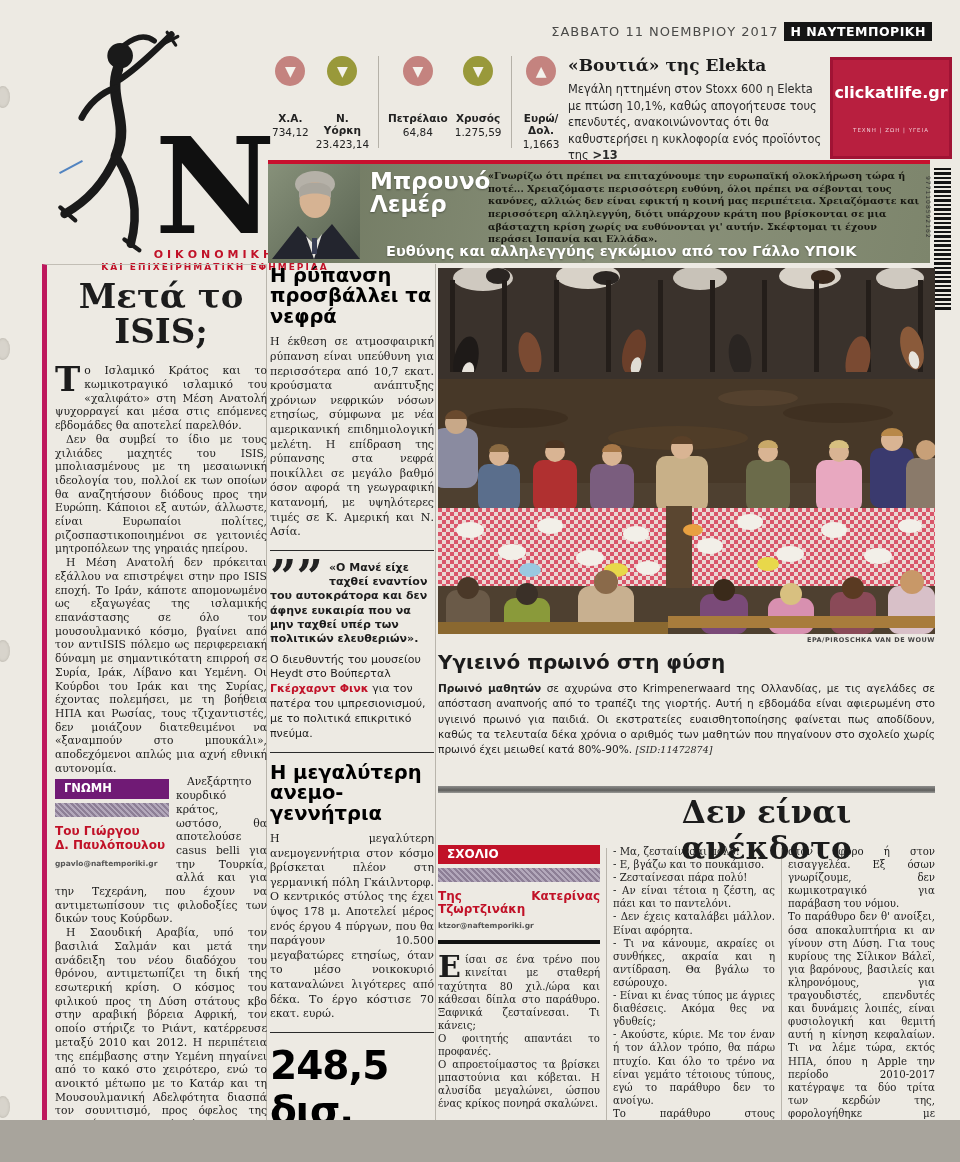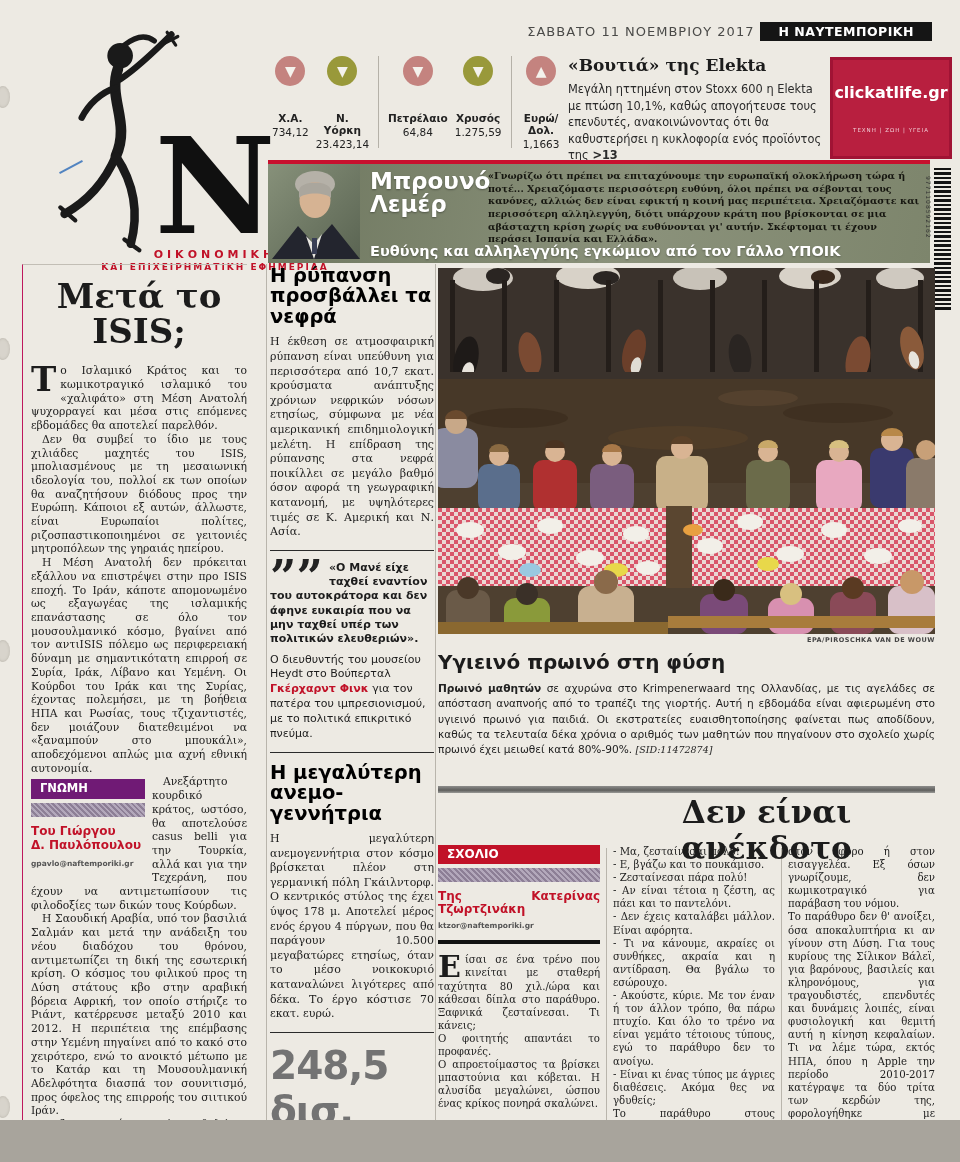--- a/index.html
+++ b/index.html
@@ -3,21 +3,21 @@
 <meta charset="utf-8">
 <style>
   html,body{margin:0;padding:0;background:#a8a49c;}
   .sheet{position:relative;width:960px;height:1120px;margin:0 auto;background:#edeae3;
          overflow:hidden;font-family:"DejaVu Serif",serif;color:#1c1c1c;}
   .abs{position:absolute;}
 
   
   .dateline{top:22px;right:28px;font-family:"DejaVu Sans",sans-serif;font-size:13px;
             letter-spacing:1px;color:#4a4a48;display:flex;align-items:center;gap:6px;}
-  .brandbox{background:#151515;color:#fff;font-weight:bold;font-size:12.5px;padding:2px 18px;letter-spacing:.5px;}
+  .brandbox{background:#151515;color:#fff;font-weight:bold;font-size:12.5px;padding:2px 6px;letter-spacing:.5px;}
   .punch{position:absolute;width:14px;height:22px;left:-4px;border-radius:50%;
          background:#d8d4cc;box-shadow:inset 0 0 3px #b8b4aa;}
 
   
   .hermes{left:48px;top:28px;width:140px;height:235px;}
   .bigN{left:90px;top:128px;width:250px;text-align:center;font-size:132px;line-height:118px;
         font-weight:bold;color:#101010;font-family:"DejaVu Serif",serif;}
   .mast-sub{left:60px;top:248px;width:310px;text-align:center;color:#c11228;
             font-family:"DejaVu Sans",sans-serif;font-weight:bold;}
   .mast-sub .l1{font-size:11px;letter-spacing:4px;}
@@ -46,32 +46,32 @@
   .promo .tag{font-family:"DejaVu Sans",sans-serif;font-size:5.5px;letter-spacing:1px;margin-top:4px;color:#f0c8d2;}
 
   
   .lemaire{left:268px;top:160px;width:662px;height:99px;background:linear-gradient(100deg,#6e775f,#8b927b 55%,#7d856c);
            border-top:4px solid #c8102e;display:flex;}
   .lm-photo{width:92px;height:95px;flex:none;}
   .lm-main{flex:1;position:relative;padding:6px 8px 4px 10px;}
   .lm-name{font-family:"DejaVu Sans",sans-serif;font-weight:bold;color:#fff;font-size:23px;
            line-height:1.02;width:105px;float:left;text-shadow:0 1px 2px rgba(0,0,0,.35);}
   .lm-quote{font-size:9.6px;line-height:1.32;color:#15150f;margin-left:118px;font-weight:bold;}
-  .lm-kicker{position:absolute;left:10px;bottom:4px;font-family:"DejaVu Sans",sans-serif;
+  .lm-kicker{position:absolute;left:26px;bottom:4px;font-family:"DejaVu Sans",sans-serif;
              font-weight:bold;color:#fff;font-size:14.5px;text-shadow:0 1px 2px rgba(0,0,0,.35);}
   .barcode{left:934px;top:168px;width:17px;height:142px;
            background:repeating-linear-gradient(180deg,#141414 0 2px,#edeae3 2px 4px,#141414 4px 7px,#edeae3 7px 9px);}
   .barcode-num{left:922px;top:176px;width:10px;font-size:6px;color:#333;writing-mode:vertical-rl;
                font-family:"DejaVu Sans",sans-serif;letter-spacing:1px;}
 
   
   .vrule{width:1px;background:#b9b5ac;}
 
   
-  .isis{left:22px;top:264px;width:225px;height:896px;border-left:1px solid #be185d;
+  .isis{left:42px;top:264px;width:225px;height:896px;border-left:5px solid #be185d;
         border-top:1px solid #c2beb5;padding:4px 0 0 8px;box-sizing:border-box;overflow:hidden;}
   .isis h1{margin:10px 0 16px;text-align:center;font-size:34px;line-height:1.02;font-weight:bold;}
   .bodytext{font-size:10.8px;line-height:13.7px;text-align:justify;}
   .bodytext p{margin:0;text-indent:11px;}
   .dropcapT p:first-child{text-indent:0;}
   .dropcapT p:first-child::first-letter{float:left;font-size:34px;line-height:27px;padding:2px 4px 0 0;font-weight:bold;}
   .gnomi{float:left;width:114px;margin:4px 7px 2px 0;}
   .gnomi .kick{background:#701a75;color:#fff;font-family:"DejaVu Sans",sans-serif;font-weight:bold;
                font-size:11.5px;padding:3px 0 3px 9px;}
   .hatch{height:14px;margin-top:4px;
@@ -83,21 +83,21 @@
   
   .midcol{left:270px;top:262px;width:164px;height:898px;overflow:hidden;}
   .midcol h2{margin:4px 0 8px;font-family:"DejaVu Sans",sans-serif;font-weight:bold;
              font-size:19.5px;line-height:1.05;color:#000000;}
   .mid-body{font-size:11px;line-height:14.6px;text-align:justify;font-weight:500;}
   .mid-div{height:1px;background:#2a2a2a;margin:10px 0;}
   .qmarks{color:#1a1a1a;font-size:46px;line-height:20px;font-family:"DejaVu Serif",serif;font-weight:bold;float:left;margin:6px 6px 0 0;color:#222;}
   .mq-quote{font-family:"DejaVu Sans",sans-serif;font-weight:bold;font-size:11px;line-height:1.3;}
   .mq-attr{font-family:"DejaVu Sans",sans-serif;font-size:11px;line-height:1.35;margin-top:6px;clear:both;}
   .mq-name{color:#c11228;font-weight:bold;}
-  .bignum{color:#737373;font-family:"DejaVu Sans",sans-serif;font-weight:bold;font-size:39px;
+  .bignum{color:#000000;font-family:"DejaVu Sans",sans-serif;font-weight:bold;font-size:39px;
           letter-spacing:-1px;margin:6px 0 4px;}
   .bignum-cap{font-family:"DejaVu Sans",sans-serif;font-weight:bold;font-size:10.5px;line-height:1.3;}
 
   
   .photo{left:438px;top:268px;width:497px;height:366px;}
   .credit{left:438px;top:636px;width:497px;text-align:right;font-family:"DejaVu Sans",sans-serif;
           font-size:6.5px;font-weight:bold;color:#444;letter-spacing:.5px;}
   .bfast{left:438px;top:650px;width:497px;}
   .bfast h2{margin:0 0 7px;font-family:"DejaVu Sans",sans-serif;font-weight:bold;font-size:20px;}
   .bfast .cap{font-family:"DejaVu Sans",sans-serif;font-size:10.6px;line-height:1.45;color:#222;text-align:justify;}
@@ -412,22 +412,22 @@
       </div>
   </div>
 
   <div class="abs anec-col ac2">
       <p>- Μα, ζεσταίνεσαι πολύ!</p>
       <p>- Ε, βγάζω και το πουκάμισο.</p>
       <p>- Ζεσταίνεσαι πάρα πολύ!</p>
       <p>- Αν είναι τέτοια η ζέστη, ας πάει και το παντελόνι.</p>
       <p>- Δεν έχεις καταλάβει μάλλον. Είναι αφόρητα.</p>
       <p>- Τι να κάνουμε, ακραίες οι συνθήκες, ακραία και η αντίδραση. Θα βγάλω το εσώρουχο.</p>
+      <p>- Είναι κι ένας τύπος με άγριες διαθέσεις. Ακόμα θες να γδυθείς;</p>
       <p>- Ακούστε, κύριε. Με τον έναν ή τον άλλον τρόπο, θα πάρω πτυχίο. Και όλο το τρένο να είναι γεμάτο τέτοιους τύπους, εγώ το παράθυρο δεν το ανοίγω.</p>
-      <p>- Είναι κι ένας τύπος με άγριες διαθέσεις. Ακόμα θες να γδυθείς;</p>
       <p>Το παράθυρο στους παραδείσους, που προφανώς δεν υπόκεινται στους αυστηρότατους νόμους της φυσικής, δεν θα ανοίξει. Αν το κάνουν, θα πρέπει ν' απαντήσουν για την αντίσταση να φορολογηθούν και την ταχύτητα με την οποία εξοικονομούν, χωρίς τριβή και συντριβή. Όλα κινούνται ύποπτα; Όχι, το θέμα δεν είναι ποιος θα κληθεί</p>
     </div>
 
   <div class="abs anec-col ac3">
     <div>
         <p>στον έφορο ή στον εισαγγελέα. Εξ όσων γνωρίζουμε, δεν κωμικοτραγικό για παράβαση του νόμου.</p>
         <p>Το παράθυρο δεν θ' ανοίξει, όσα αποκαλυπτήρια κι αν γίνουν στη Δύση. Για τους κυρίους της Σίλικον Βάλεϊ, για βαρόνους, βασιλείς και κληρονόμους, για τραγουδιστές, επενδυτές και δυνάμεις λοιπές, είναι φυσιολογική και θεμιτή αυτή η κίνηση κεφαλαίων. Τι να λέμε τώρα, εκτός ΗΠΑ, όπου η Apple την περίοδο 2010-2017 κατέγραψε τα δύο τρίτα των κερδών της, φορολογήθηκε με συντελεστές από 1%-7%.</p>
         <p>Γιατί ν' ανοίξει το παράθυρο; Ας φτάσουν οι ερωτήσεις στο άπειρο. Το τρένο να κινείται, οι «τύποι» με τις άγριες διαθέσεις να είναι με κοντό σκοινί δεμένοι, και η εξουσία έτσι κατανεμημένη, ώστε να ανασκουμπώνεται, μα στο νόμο της αδράνειας να μένει. Δεν είναι ανέκδοτο, είναι με την παγκόσμια διαδρομή του χρήματος αλληλένδετο.</p>
       </div>
 

